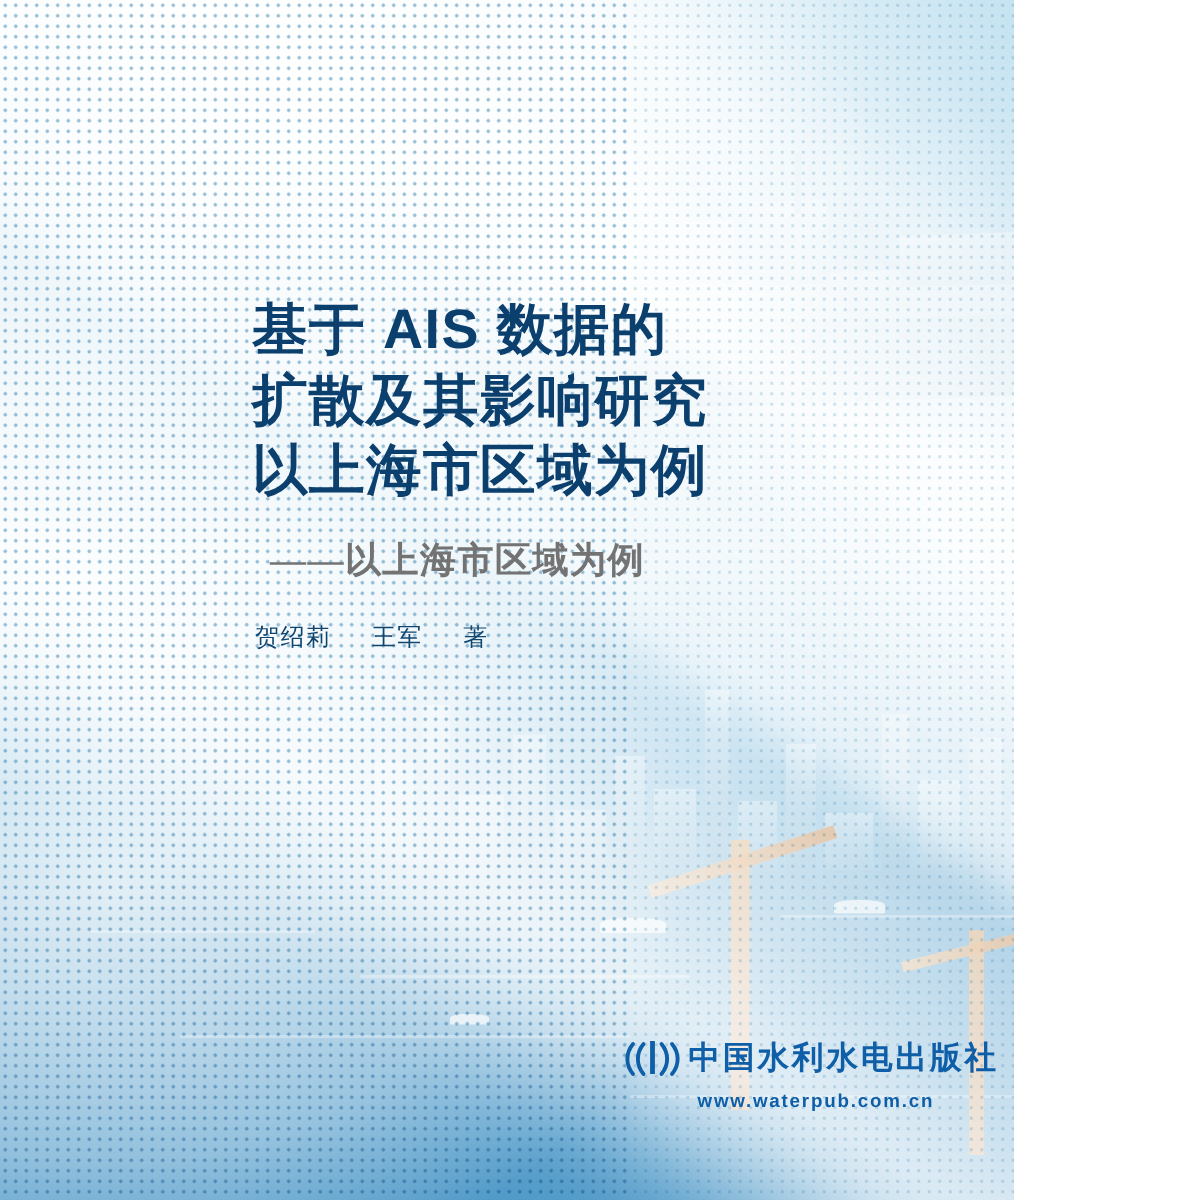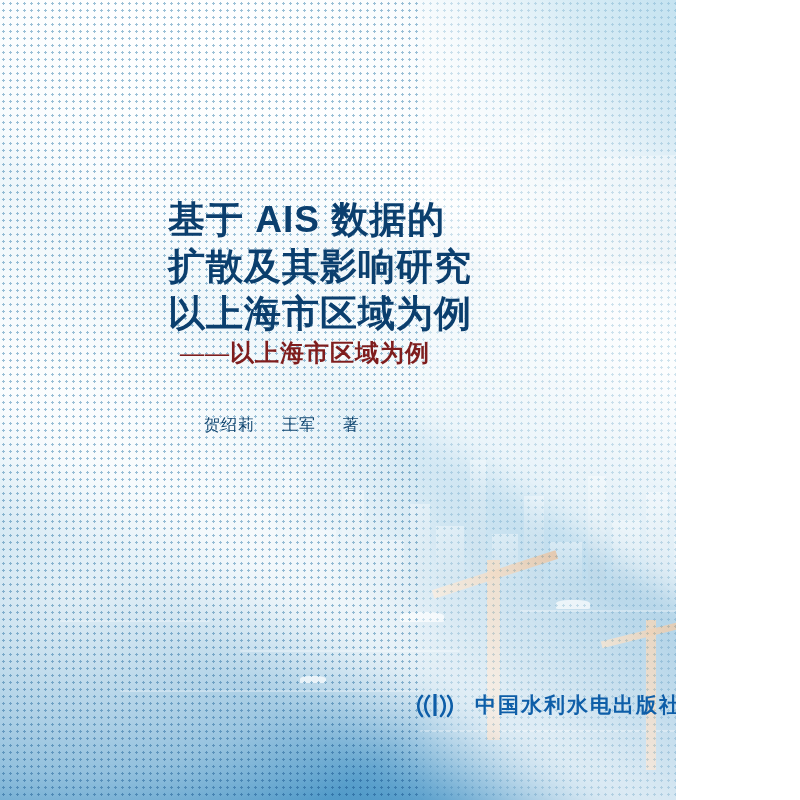--- a/index.html
+++ b/index.html
@@ -201,52 +201,52 @@
   .title-line {
     font-family: "Liberation Sans", sans-serif;
     font-weight: bold;
     font-size: 37px;
     line-height: 47px;
     letter-spacing: 1px;
     color: #0b3f6e;
     white-space: nowrap;
   }
   .subtitle {
+    margin-top: 20px;
     margin-left: 12px;
     font-family: "Liberation Serif", serif;
     font-weight: bold;
     font-size: 24px;
     letter-spacing: 1px;
-    color: #7f1d1d;
+    color: #737373;
     white-space: nowrap;
   }
   .authors {
     position: absolute;
     left: 170px;
     top: 415px;
     font-family: "Liberation Sans", sans-serif;
     font-size: 16px;
     letter-spacing: 1px;
     color: #10456f;
     white-space: nowrap;
-    margin-left: 34px;
   }
   .authors .gap { display: inline-block; width: 16px; }
   
   .publisher {
     position: absolute;
     left: 415px;
     top: 690px;
     width: 340px;
     height: 70px;
   }
   .pub-row {
     display: flex;
     align-items: center;
-    gap: 20px;
+    gap: 4px;
   }
   .pub-mark {
     width: 40px;
     height: 30px;
     position: relative;
     flex: 0 0 auto;
   }
   .pub-mark svg { display:block; }
   .pub-name {
     font-family: "Liberation Serif", serif;
@@ -356,16 +356,17 @@
               <path d="M7 6 C2 12, 2 20, 7 26"></path>
               <path d="M14 6 C9 12, 9 20, 14 26"></path>
               <path d="M33 6 C38 12, 38 20, 33 26"></path>
               <path d="M26 6 C31 12, 31 20, 26 26"></path>
             </g>
             <rect x="18.4" y="4" width="3.2" height="22" fill="#0e5ea8"></rect>
           </svg>
         </div>
         <div class="pub-name">中国水利水电出版社</div>
       </div>
+      <div class="pub-url">www.waterpub.com.cn</div>
     </div>
 
   </div>
 </div>
 
 </body></html>

